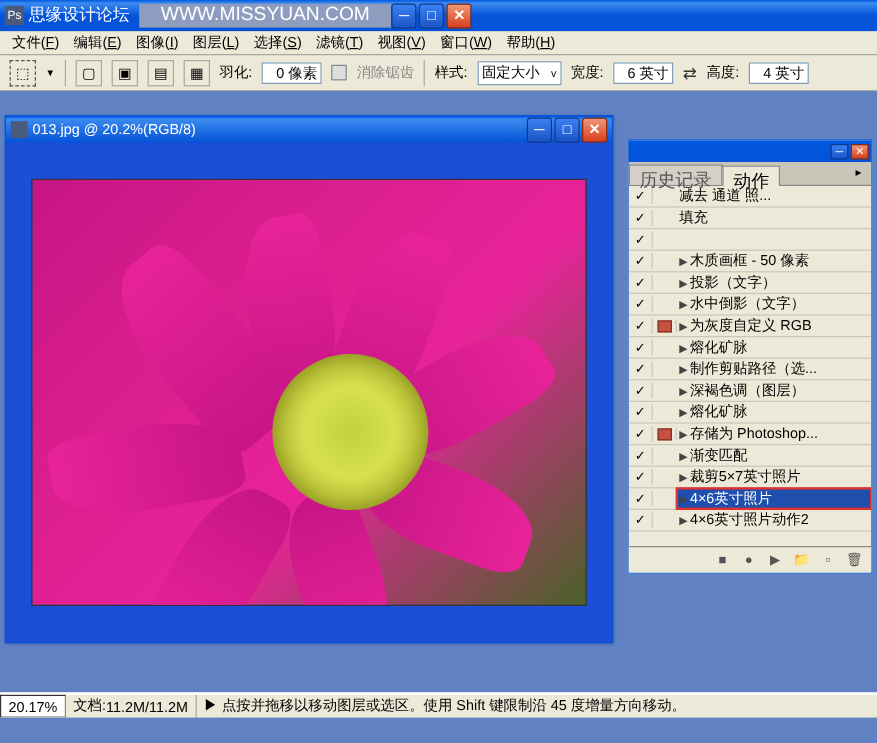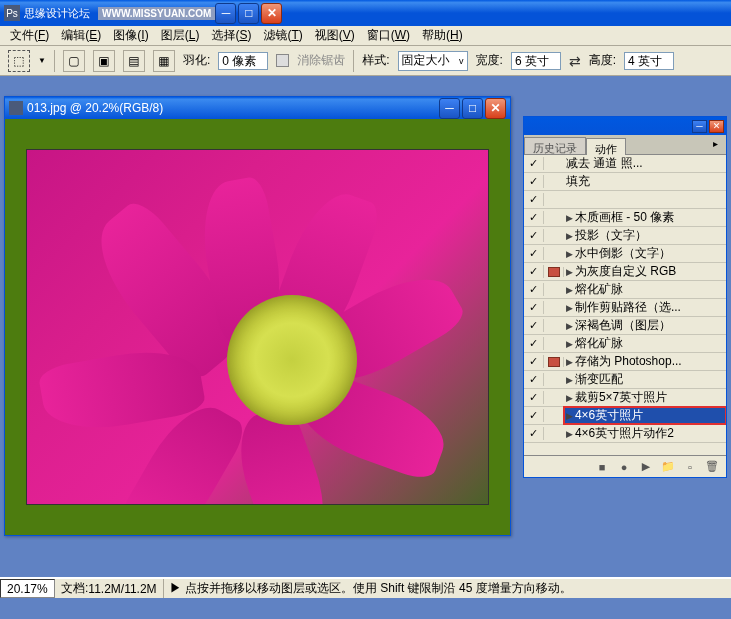--- a/index.html
+++ b/index.html
@@ -1,59 +1,59 @@
 <!DOCTYPE html>
 <html><head>
   <meta charset="utf-8">
   <style>
     * { margin: 0; padding: 0; box-sizing: border-box; font-family: "SimSun", "Microsoft YaHei", sans-serif; font-size: 12px; }
     body { width: 731px; height: 619px; background: #6082C3; overflow: hidden; }
     
     .title-bar { height: 26px; background: linear-gradient(to bottom, #0058E0 0%, #3B8AEF 10%, #0453D8 50%, #0453D8 100%); display: flex; align-items: center; padding: 0 4px; color: white; }
     .title-bar .app-icon { width: 16px; height: 16px; background: #4A5A7A; margin-right: 4px; display:inline-flex; align-items:center; justify-content:center; font-size:10px; }
     .title-bar .title { font-weight: bold; flex: 1; font-size: 13px; }
-    .title-bar .extra { font-size: 11px; margin-right: 4px; }
-    .title-bar .url-tag { background: #8E9DBF; color:#fff; padding:1px 4px; font-size:10px; margin-left:4px;font-weight:bold;}
+    .title-bar .extra { font-size: 14px; margin-right: 4px; }
+    .title-bar .url-tag { background: #8E9DBF; color:#fff; padding:1px 18px; font-size:16px; margin-left:4px;}
     .win-btns { display: flex; gap: 2px; }
     .win-btn { width: 21px; height: 21px; display: flex; align-items: center; justify-content: center; font-family: Arial; font-weight: bold; color: white; border-radius: 3px; }
     .win-btn.min, .win-btn.max { background: linear-gradient(to bottom, #3C81F3, #1A54C4); border: 1px solid #0F3A8C; }
     .win-btn.close { background: linear-gradient(to bottom, #F09778, #D83F1A); border: 1px solid #8C2A0F; }
     
     .menu-bar { height: 20px; background: #ECE9D8; display: flex; align-items: center; padding: 0 4px; border-bottom: 1px solid #ACA899; }
     .menu-item { padding: 2px 6px; cursor: default; }
     .menu-item .key { text-decoration: underline; }
     
     .options-bar { height: 30px; background: #ECE9D8; display: flex; align-items: center; padding: 0 8px; gap: 8px; border-bottom: 1px solid #ACA899; }
     .tool-btn { width: 22px; height: 22px; border: 1px solid #ACA899; background: #ECE9D8; display:flex; align-items:center; justify-content:center;}
     .tool-btn.sel { border:1px dashed #555; }
     .divider-v { width: 1px; height: 22px; background: #ACA899; }
     .opt-label { color: #000; }
-    .opt-input { width: 50px; height: 18px; border: 1px solid #7F9DB9; background: white; padding: 0 3px; }
+    .opt-input { width: 50px; height: 18px; border: 1px solid #7F9DB9; background: white; padding: 0 3px; text-align: right; }
     .opt-select { width: 70px; height: 20px; border: 1px solid #7F9DB9; background: white; padding: 0 3px; display:flex; align-items:center; justify-content:space-between;}
     .chk { width:13px; height:13px; border:1px solid #888; background:#ddd; }
     .swap-icon { font-size:14px; color:#333; }
     
     .workspace { position: relative; height: 522px; background: #6082C3; }
     
-    .doc-window { position: absolute; top: 20px; left: 4px; width: 507px; height: 440px; border: 1px solid #0453D8; background: #4d7c0f; box-shadow: 1px 1px 3px rgba(0,0,0,0.3);}
+    .doc-window { position: absolute; top: 20px; left: 4px; width: 507px; height: 440px; border: 1px solid #0453D8; background: #1d4ed8; box-shadow: 1px 1px 3px rgba(0,0,0,0.3);}
     .doc-title-bar { height: 22px; background: linear-gradient(to bottom, #0058E0 0%, #3B8AEF 10%, #0453D8 100%); display: flex; align-items: center; padding: 0 4px; color: white; }
     .doc-title-bar .doc-icon { width:14px; height:14px; background:#4A5A7A; margin-right:4px;}
     .doc-title { flex: 1; font-size: 12px; }
     .watermark { position:absolute; top:28px; left:12px; color:rgba(255,240,120,0.5); font-size:18px; font-weight:bold; font-style:italic; z-index:5; pointer-events:none;}
     .canvas-area { position:relative; padding: 30px 20px; display:flex; align-items:center; justify-content:center; height: calc(100% - 22px);}
     .photo { width: 463px; height: 356px; background: linear-gradient(135deg, #C71585 0%, #D91E8C 30%, #E8239A 60%, #4A6228 100%); position:relative; overflow:hidden; border:1px solid #333;}
     .flower-center { position:absolute; width:130px; height:130px; border-radius:50%; background: radial-gradient(circle, #C4D040 0%, #D6E050 40%, #B8C030 70%, #8A9520 100%); top:145px; left:200px; box-shadow: inset 0 0 20px rgba(0,0,0,0.3);}
     .petal { position:absolute; background: linear-gradient(to bottom, #E8239A, #C71585); border-radius: 50% 20%;}
     
     .panel-window { position: absolute; top: 40px; right: 4px; width: 204px; height: 362px; border: 1px solid #0453D8; background: #ECE9D8; }
     .panel-title-bar { height: 18px; background: linear-gradient(to bottom, #0058E0, #0453D8); display:flex; justify-content:flex-end; padding:0 2px; align-items:center; gap:2px;}
     .panel-title-bar .pbtn { width:15px; height:13px; background: linear-gradient(to bottom, #3C81F3, #1A54C4); border:1px solid #0F3A8C; color:white; font-size:9px; display:flex;align-items:center;justify-content:center;}
     .panel-title-bar .pbtn.x { background: linear-gradient(to bottom, #F09778, #D83F1A); border-color:#8C2A0F;}
     .panel-tabs { height: 20px; display: flex; background: #C8C6B8; border-bottom:1px solid #888;}
-    .tab { padding: 3px 8px; background: #ECE9D8; border: 1px solid #888; border-bottom:none; margin-top:2px; font-size:11px;}
+    .tab { padding: 3px 8px; background: #ECE9D8; border: 1px solid #888; border-bottom:none; margin-top:2px; font-size:15px;}
     .tab.inactive { background:#D4D0C8; color:#555;}
     .tab.active { background:#ECE9D8; position:relative; top:1px;}
     .panel-menu-btn { margin-left:auto; width:16px; padding:3px; font-size:10px;}
     .panel-body { height: calc(100% - 38px); overflow: hidden; background:#ECE9D8;}
     .action-row { height: 18px; display: flex; align-items: center; border-bottom: 1px solid #C8C6B8; font-size:11px;}
     .action-row .col-chk { width: 20px; border-right:1px solid #C8C6B8; display:flex; justify-content:center;}
     .action-row .col-dlg { width: 20px; border-right:1px solid #C8C6B8; display:flex; justify-content:center;}
     .action-row .col-content { flex:1; display:flex; align-items:center; padding-left:2px; gap:2px; white-space:nowrap; overflow:hidden;}
     .action-row.highlighted .col-content { background:#1F4FAC; color:white; outline: 2px solid #E03030; outline-offset:-1px;}
     .checkmark { color:#000; font-size:11px;}

